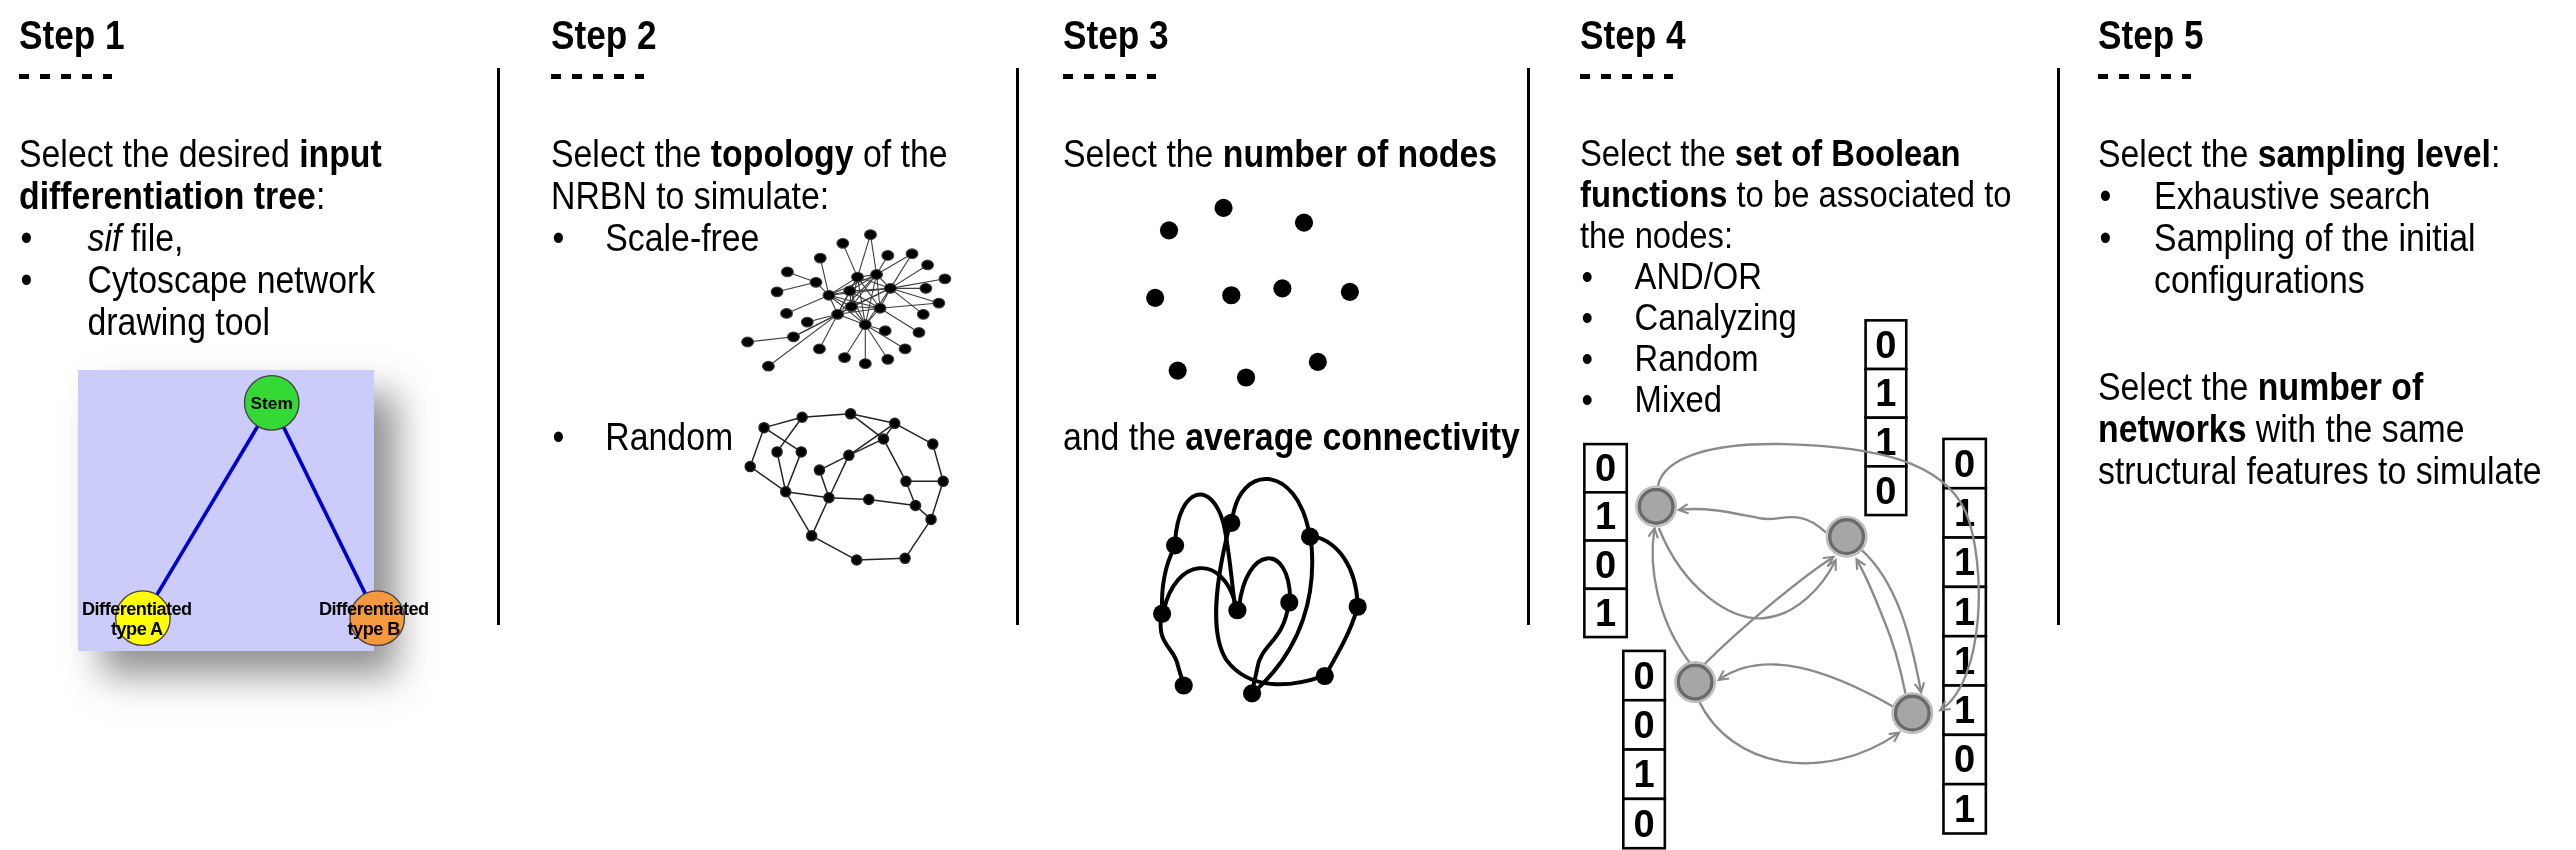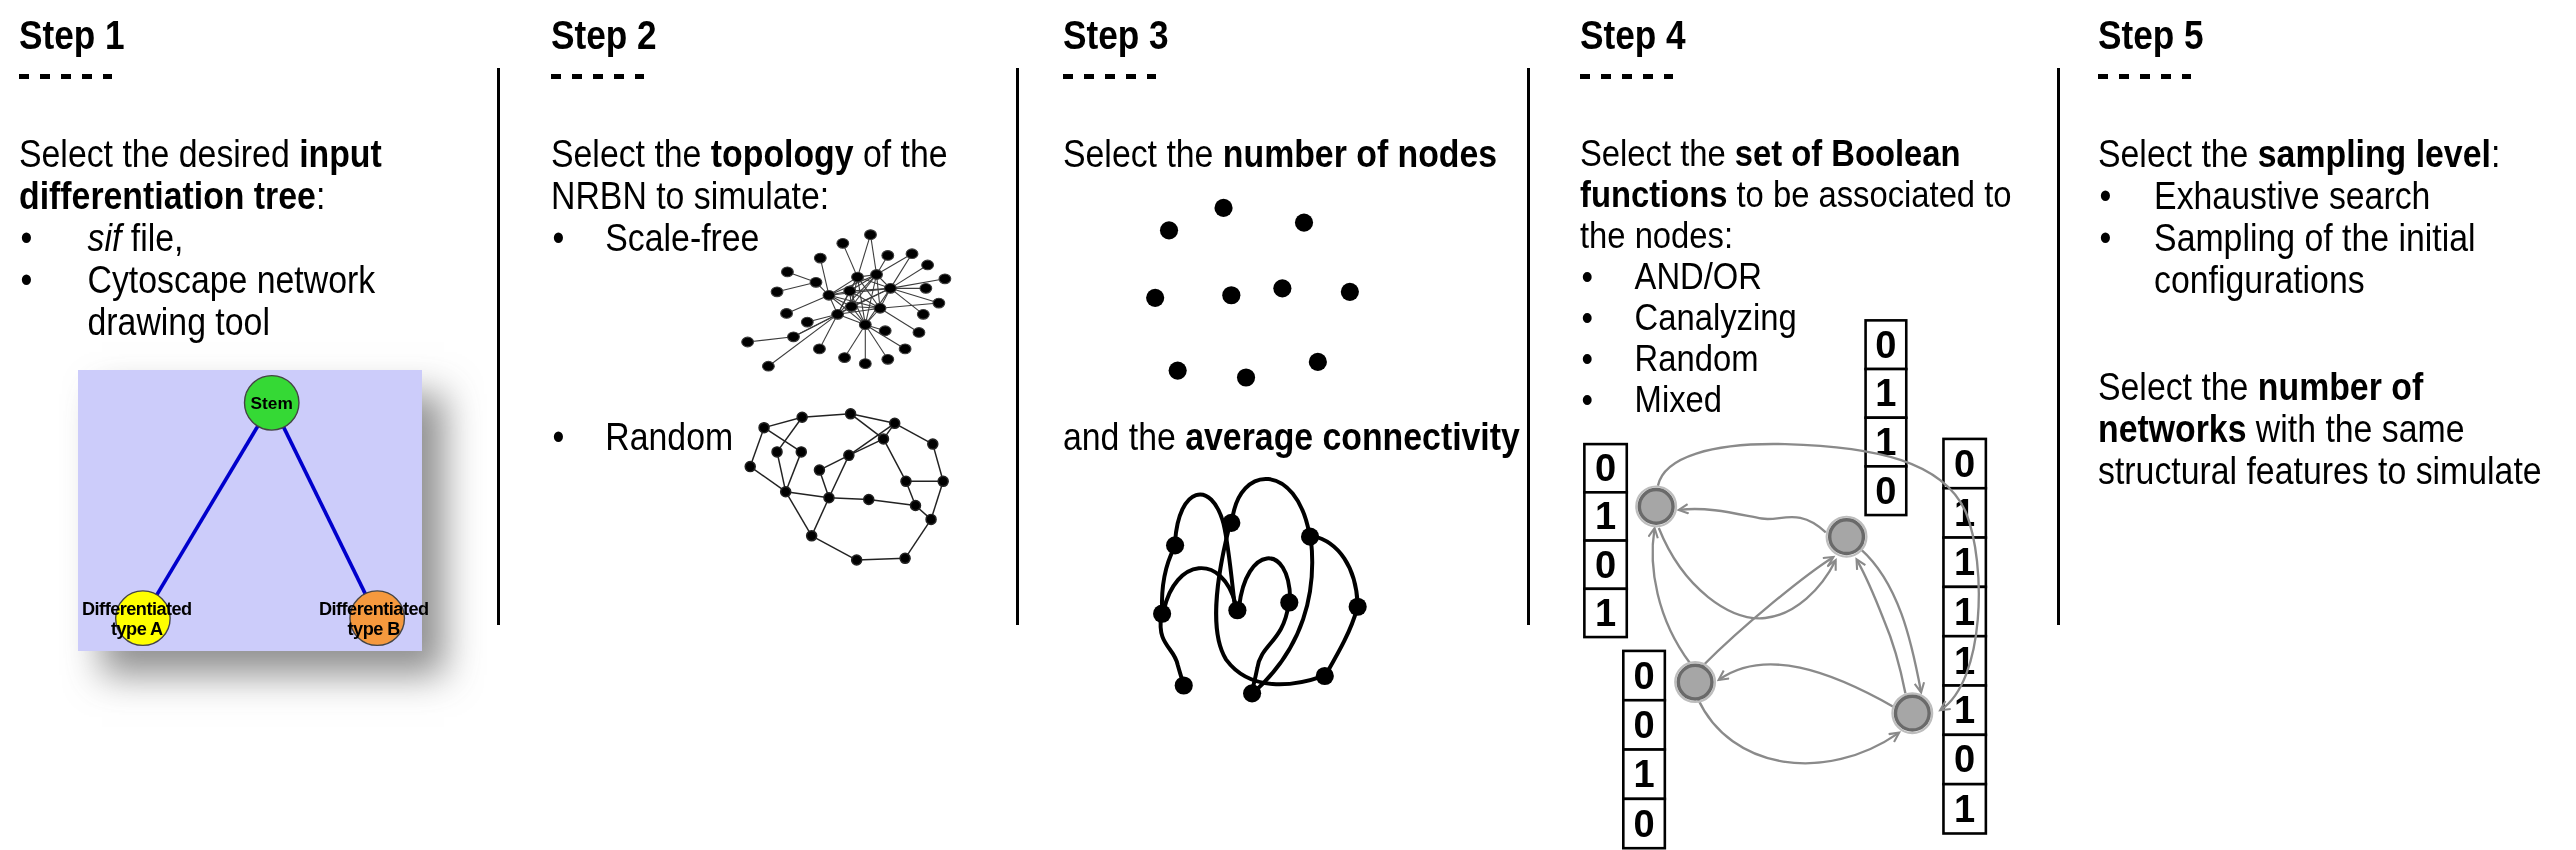--- a/index.html
+++ b/index.html
@@ -6,21 +6,21 @@
 .dash{position:absolute;top:74px;width:93px;height:4.8px;background:repeating-linear-gradient(90deg,#000 0,#000 10px,transparent 10px,transparent 21px);}
 .tb{position:absolute;font-size:38px;line-height:42px;transform:scaleX(0.89);transform-origin:0 0;white-space:nowrap;}
 .tb4{position:absolute;font-size:36px;line-height:41px;transform:scaleX(0.91);transform-origin:0 0;white-space:nowrap;}
 .tb5{position:absolute;font-size:38px;line-height:42px;transform:scaleX(0.89);transform-origin:0 0;white-space:nowrap;}
 .tb5b{position:absolute;font-size:38px;line-height:42px;transform:scaleX(0.89);transform-origin:0 0;white-space:nowrap;}
 .li{position:relative;}
 .li .bu{position:absolute;left:1.7px;}
 .sep{position:absolute;top:68px;width:2.6px;height:557px;background:#000;}
 svg{position:absolute;left:0;top:0;overflow:visible;}
 .tnum{font-size:44px;font-weight:bold;text-anchor:middle;fill:#000;font-family:"Liberation Sans",sans-serif;}
-#fig1{position:absolute;left:78px;top:370px;width:344px;height:281px;background:#ccccfa;box-shadow:22.5px 24px 35px rgba(75,75,75,0.62);}
+#fig1{position:absolute;left:78px;top:370px;width:296px;height:281px;background:#ccccfa;box-shadow:22.5px 24px 35px rgba(75,75,75,0.62);}
 #fig1 svg{left:0;top:0;}
 .ft{font-weight:bold;text-anchor:middle;font-family:"Liberation Sans",sans-serif;}
 </style></head><body>
 
 <div class="h" style="left:19px">Step 1</div>
 <div class="h" style="left:551px">Step 2</div>
 <div class="h" style="left:1063px">Step 3</div>
 <div class="h" style="left:1580px">Step 4</div>
 <div class="h" style="left:2098px">Step 5</div>
 

